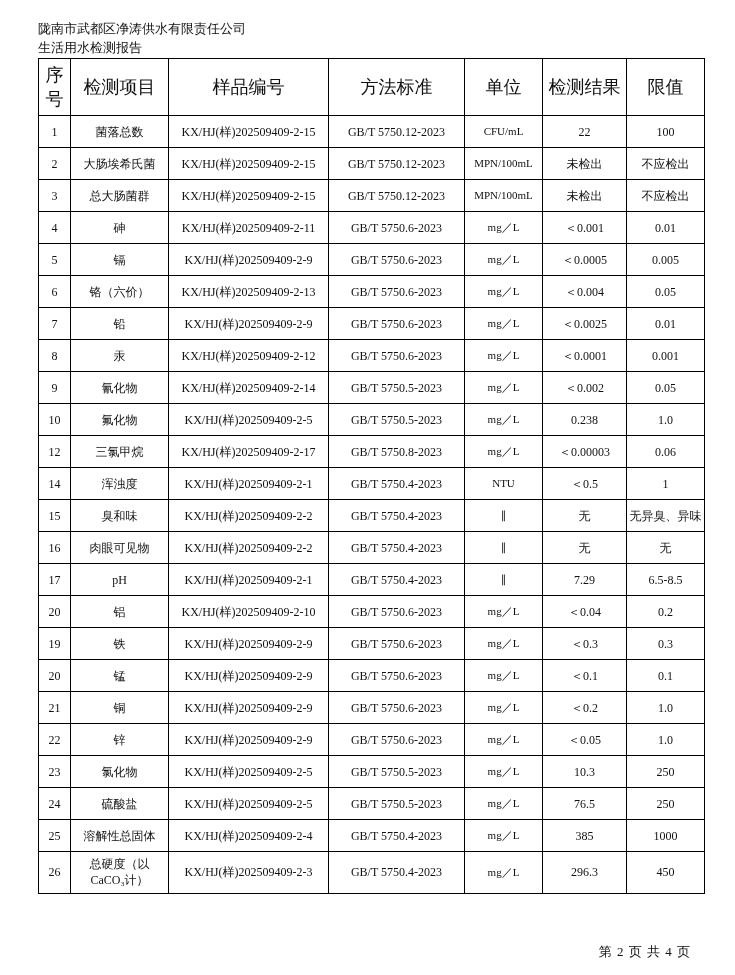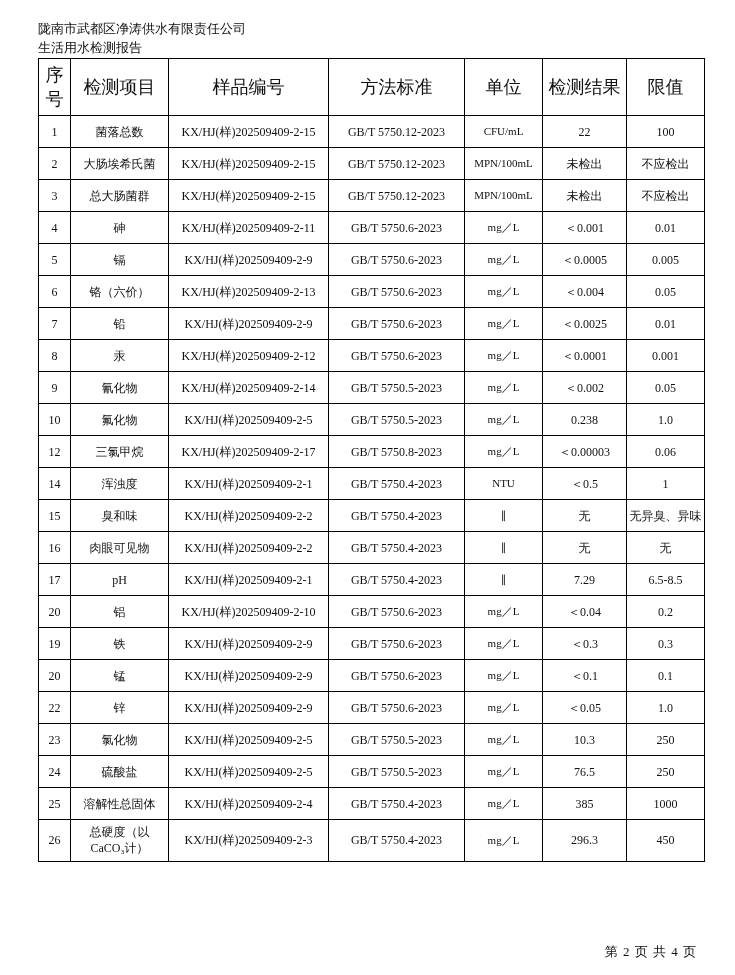--- a/index.html
+++ b/index.html
@@ -81,21 +81,21 @@
   .cell-mono {
     font-family: "Liberation Serif", serif;
     font-size: 12px;
     letter-spacing: 0px;
   }
   .cell-small {
     font-size: 11px;
   }
   .footer {
     position: absolute;
-    right: 38px;
+    right: 44px;
     bottom: 14px;
     font-size: 13px;
     letter-spacing: 1px;
   }
 </style>
 </head>
 <body>
 
 <div class="page">
 
@@ -285,20 +285,29 @@
         <tr>
           <td>20</td>
           <td>锰</td>
           <td class="cell-mono">KX/HJ(样)202509409-2-9</td>
           <td class="cell-mono">GB/T 5750.6-2023</td>
           <td class="cell-small">mg／L</td>
           <td>＜0.1</td>
           <td>0.1</td>
         </tr>
         <tr>
+          <td>21</td>
+          <td>铜</td>
+          <td class="cell-mono">KX/HJ(样)202509409-2-9</td>
+          <td class="cell-mono">GB/T 5750.6-2023</td>
+          <td class="cell-small">mg／L</td>
+          <td>＜0.2</td>
+          <td>1.0</td>
+        </tr>
+        <tr>
           <td>22</td>
           <td>锌</td>
           <td class="cell-mono">KX/HJ(样)202509409-2-9</td>
           <td class="cell-mono">GB/T 5750.6-2023</td>
           <td class="cell-small">mg／L</td>
           <td>＜0.05</td>
           <td>1.0</td>
         </tr>
         <tr>
           <td>23</td>

